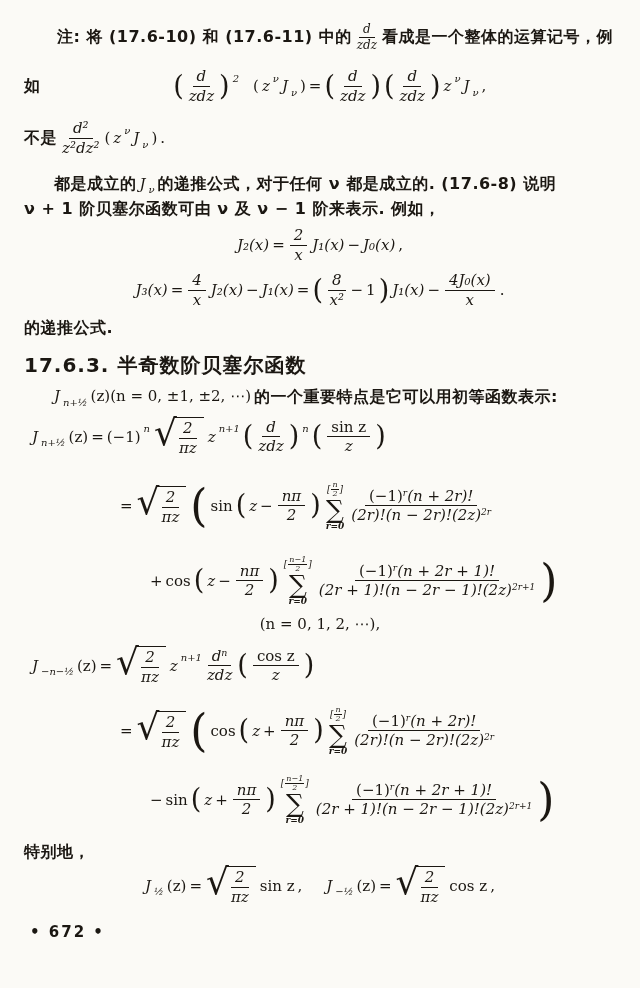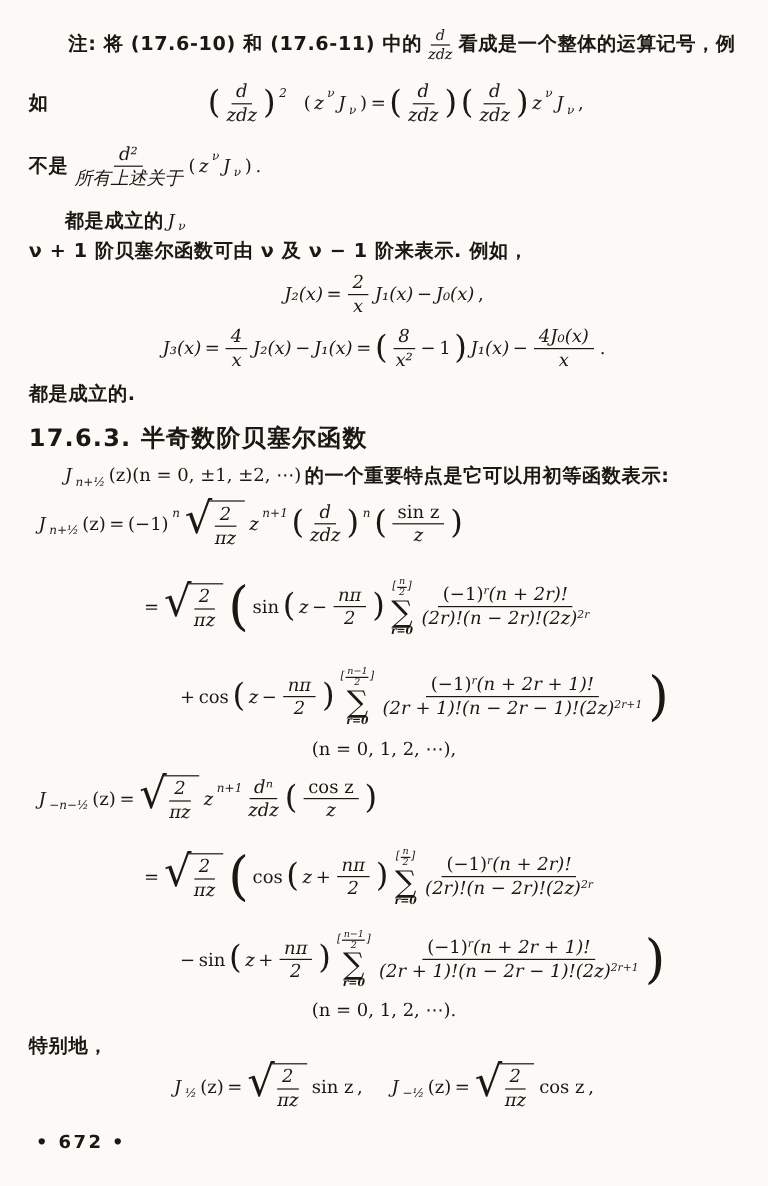--- a/index.html
+++ b/index.html
@@ -94,35 +94,36 @@
       <span class="mi">J</span>
       <span class="sub">ν</span>
       <span class="rm">,</span>
     </span>
   </div>
 
   <div class="mrow" style="height:48px;">
     <span class="cn">不是</span>
     <span class="frac">
       <span class="num">d²</span>
-      <span class="den">所有上述关于</span>
+      <span class="den">z²dz²</span>
     </span>
     <span class="rm">(</span>
     <span class="mi">z</span>
     <span class="sup">ν</span>
     <span class="mi">J</span>
     <span class="sub">ν</span>
     <span class="rm">)</span>
     <span class="rm">.</span>
   </div>
 
   <div class="mrow" style="margin-top:10px;margin-left:30px;">
     <span class="cn">都是成立的 </span>
     <span class="mi">J</span>
     <span class="sub">ν</span>
+    <span class="cn"> 的递推公式，对于任何 ν 都是成立的.  (17.6-8) 说明</span>
   </div>
   <div class="cn" style="margin-top:2px;">ν + 1 阶贝塞尔函数可由 ν 及 ν − 1 阶来表示.  例如，</div>
 
   <div class="mrow ctr" style="height:42px;margin-top:4px;">
     <span class="mi">J₂(x)</span>
     <span class="rm">=</span>
     <span class="frac">
       <span class="num">2</span>
       <span class="den">x</span>
     </span>
@@ -153,21 +154,21 @@
     <span class="bp">)</span>
     <span class="mi">J₁(x)</span>
     <span class="rm">−</span>
     <span class="frac">
       <span class="num">4J₀(x)</span>
       <span class="den">x</span>
     </span>
     <span class="rm">.</span>
   </div>
 
-  <div class="cn" style="margin-top:2px;">都是成立的.</div>
+  <div class="cn" style="margin-top:2px;">的递推公式.</div>
 
   <div class="heading" style="margin-top:12px;">17.6.3. 半奇数阶贝塞尔函数</div>
 
   <div class="mrow" style="margin-top:6px;margin-left:30px;">
     <span class="mi">J</span>
     <span class="sub">n+½</span>
     <span class="rm">(z)(n = 0, ±1, ±2, ⋯)</span>
     <span class="cn"> 的一个重要特点是它可以用初等函数表示:</span>
   </div>
 
@@ -367,23 +368,20 @@
       <span class="sigma">∑</span>
       <span class="sum-bot">r=0</span>
     </span>
     <span class="frac">
       <span class="num"><span class="rm">(−1)</span><span class="sup">r</span><span class="mi">(n + 2r + 1)!</span></span>
       <span class="den"><span class="mi">(2r + 1)!(n − 2r − 1)!(2z)</span><span class="sup">2r+1</span></span>
     </span>
     <span class="bp xl">)</span>
   </div>
 
-  <div class="mrow ctr rm" style="height:20px;">
-    <span>(n = 0, 1, 2, ⋯).</span>
-  </div>
 
   <div class="cn" style="margin-top:8px;">特别地，</div>
 
   <div class="mrow ctr" style="height:46px;">
     <span class="mi">J</span>
     <span class="sub">½</span>
     <span class="rm">(z)</span>
     <span class="rm">=</span>
     <span class="sqrt">
       <span class="rad">√</span>

